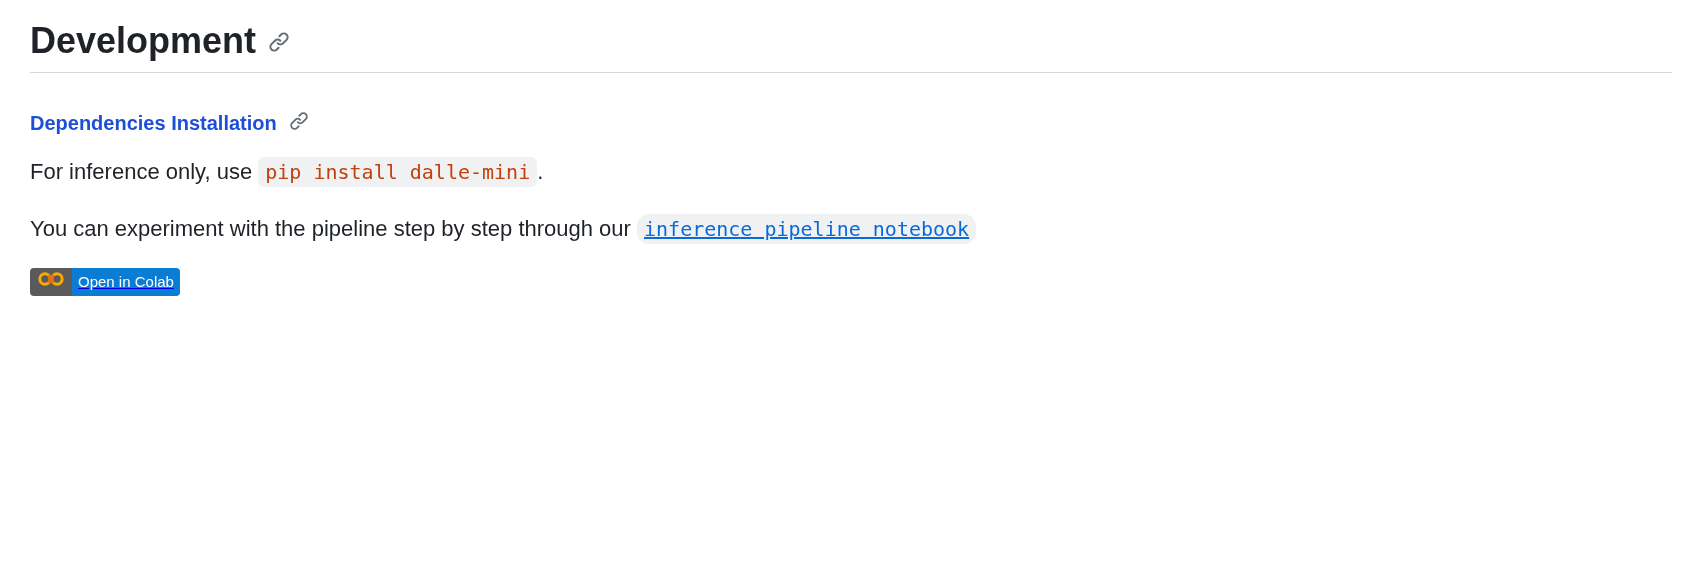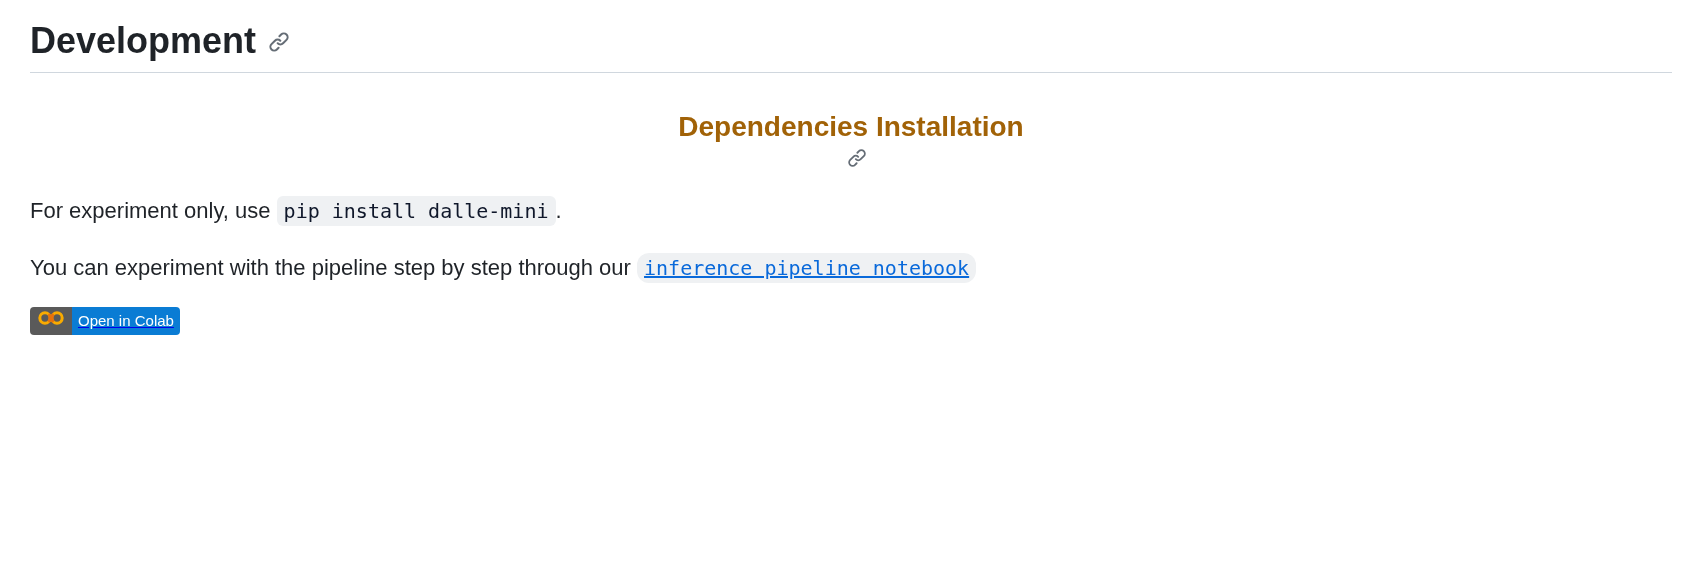--- a/index.html
+++ b/index.html
@@ -19,27 +19,26 @@
     font-size: 36px;
     font-weight: 600;
     margin: 0 0 8px 0;
     padding-bottom: 10px;
     border-bottom: 1px solid #d0d7de;
     display: flex;
     align-items: flex-end;
     color: #1f2328;
   }
   h3.sub-heading {
-    font-size: 28px;
+    font-size: 20px;
     font-weight: 600;
     margin: 38px 0 18px 0;
     display: flex;
     align-items: center;
-    color: #a16207;
-    flex-direction: column;
+    color: #1d4ed8;
   }
   .anchor-link {
     display: inline-flex;
     margin-left: 12px;
   }
   .anchor-link svg {
     width: 22px;
     height: 22px;
     fill: #656d76;
   }
@@ -52,21 +51,21 @@
     line-height: 1.6;
     margin: 0 0 22px 0;
     color: #1f2328;
   }
   code.inline-code {
     font-family: ui-monospace, SFMono-Regular, "SF Mono", Menlo, Consolas, monospace;
     background: #eff1f3;
     border-radius: 6px;
     padding: 3px 7px;
     font-size: 20px;
-    color: #0f172a;
+    color: #c2410c;
   }
   a.code-link code.inline-code {
     color: #0969da;
     text-decoration: underline;
     border-radius: 12px;
   }
   a.code-link {
     text-decoration: none;
   }
   .badge-row {
@@ -122,21 +121,21 @@
     <a class="anchor-link" href="#">
       <span>
         <svg viewBox="0 0 16 16" aria-hidden="true">
             <path d="M7.775 3.275a.75.75 0 001.06 1.06l1.25-1.25a2 2 0 112.83 2.83l-2.5 2.5a2 2 0 01-2.83 0 .75.75 0 00-1.06 1.06 3.5 3.5 0 004.95 0l2.5-2.5a3.5 3.5 0 00-4.95-4.95l-1.25 1.25zm-4.69 9.64a2 2 0 010-2.83l2.5-2.5a2 2 0 012.83 0 .75.75 0 001.06-1.06 3.5 3.5 0 00-4.95 0l-2.5 2.5a3.5 3.5 0 004.95 4.95l1.25-1.25a.75.75 0 00-1.06-1.06l-1.25 1.25a2 2 0 01-2.83 0z"></path>
           </svg>
       </span>
     </a>
   </h3>
 
   <p>
-    <span>For experiment only, use </span><code class="inline-code">pip install dalle-mini</code><span>.</span>
+    <span>For inference only, use </span><code class="inline-code">pip install dalle-mini</code><span>.</span>
   </p>
 
 
   <p>
     <span>You can experiment with the pipeline step by step through our </span><a href="#" class="code-link"><code class="inline-code">inference pipeline notebook</code></a>
   </p>
 
   <div class="badge-row">
     <a href="#" class="badge">
       <span class="badge-left">

